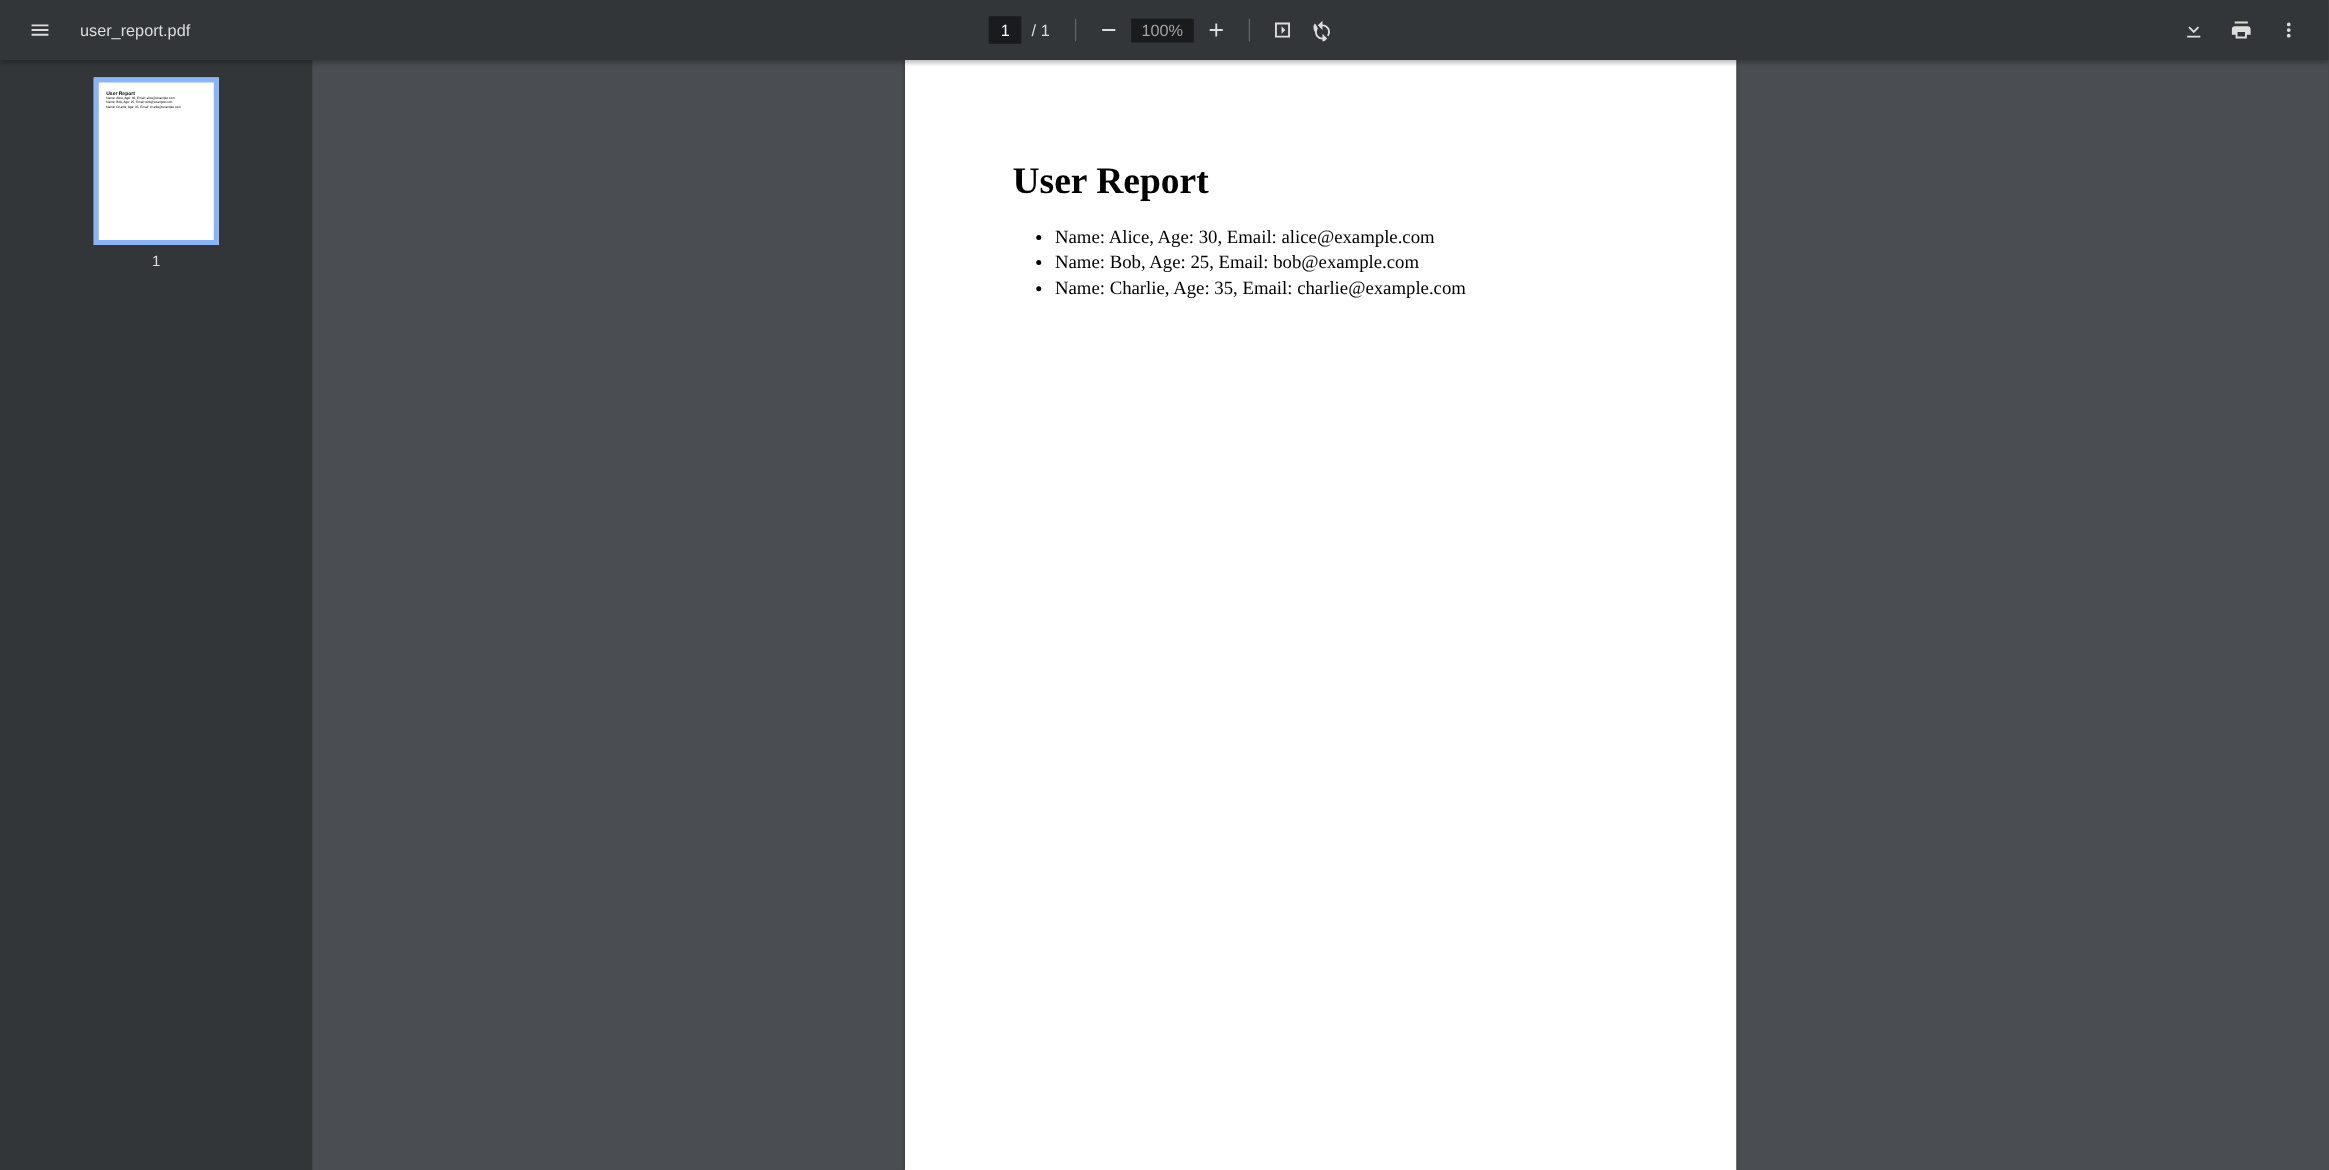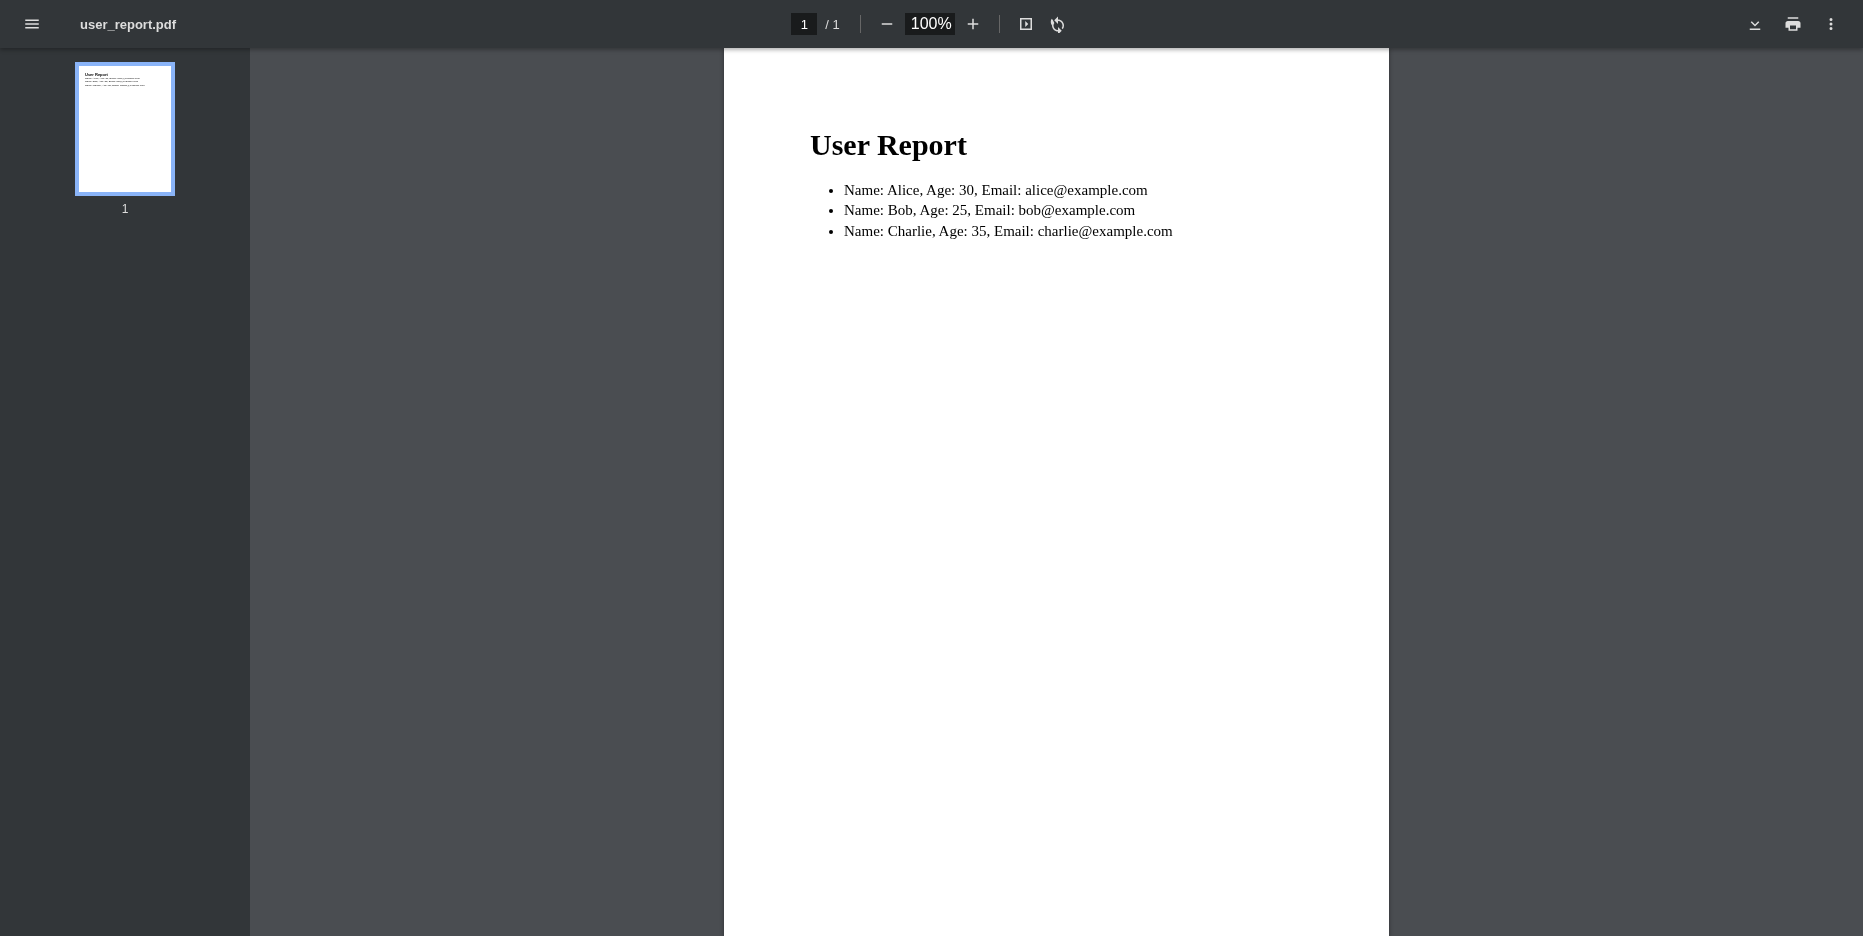--- a/index.html
+++ b/index.html
@@ -15,39 +15,39 @@
     height: 48px;
     background: #323639;
     display: flex;
     align-items: center;
     color: #ddd;
     font-size: 13px;
     box-shadow: 0 2px 4px rgba(0,0,0,.3);
     position: relative;
     z-index: 2;
   }
-  .toolbar .left { display:flex; align-items:center; gap:34px; padding-left:18px; flex:1;font-weight:bold; }
+  .toolbar .left { display:flex; align-items:center; gap:18px; padding-left:18px; flex:1; }
   .toolbar .center { display:flex; align-items:center; gap:4px; justify-content:center; }
   .toolbar .right { display:flex; align-items:center; gap:10px; padding-right:18px; flex:1; justify-content:flex-end;}
   .icon-btn {
     width: 28px; height: 28px;
     display:flex;align-items:center;justify-content:center;
     cursor:pointer; color:#ddd;
   }
   .icon-btn svg { width:18px; height:18px; fill:#ddd; }
   .page-input {
     width: 22px; height: 20px;
     background:#191b1c; color:#fff;
     border:none; text-align:center; font-size:13px;
   }
   .page-total { color:#ddd; padding:0 8px 0 4px; }
   .divider-v { width:1px; height:18px; background:#666; margin:0 8px; }
   .zoom-box {
-    background:#191b1c; color:#ffffff; font-size:16px;
-    padding:2px 6px; width:38px; text-align:left;
+    background:#191b1c; color:#a3a3a3; font-size:13px;
+    padding:2px 6px; width:38px; text-align:center;
   }
 
   .body-area {
     display:flex; height: calc(100% - 48px);
   }
   .sidebar {
     width: 250px; background:#323639;
     display:flex; flex-direction:column; align-items:center;
     padding-top:14px;
     box-sizing:border-box;

